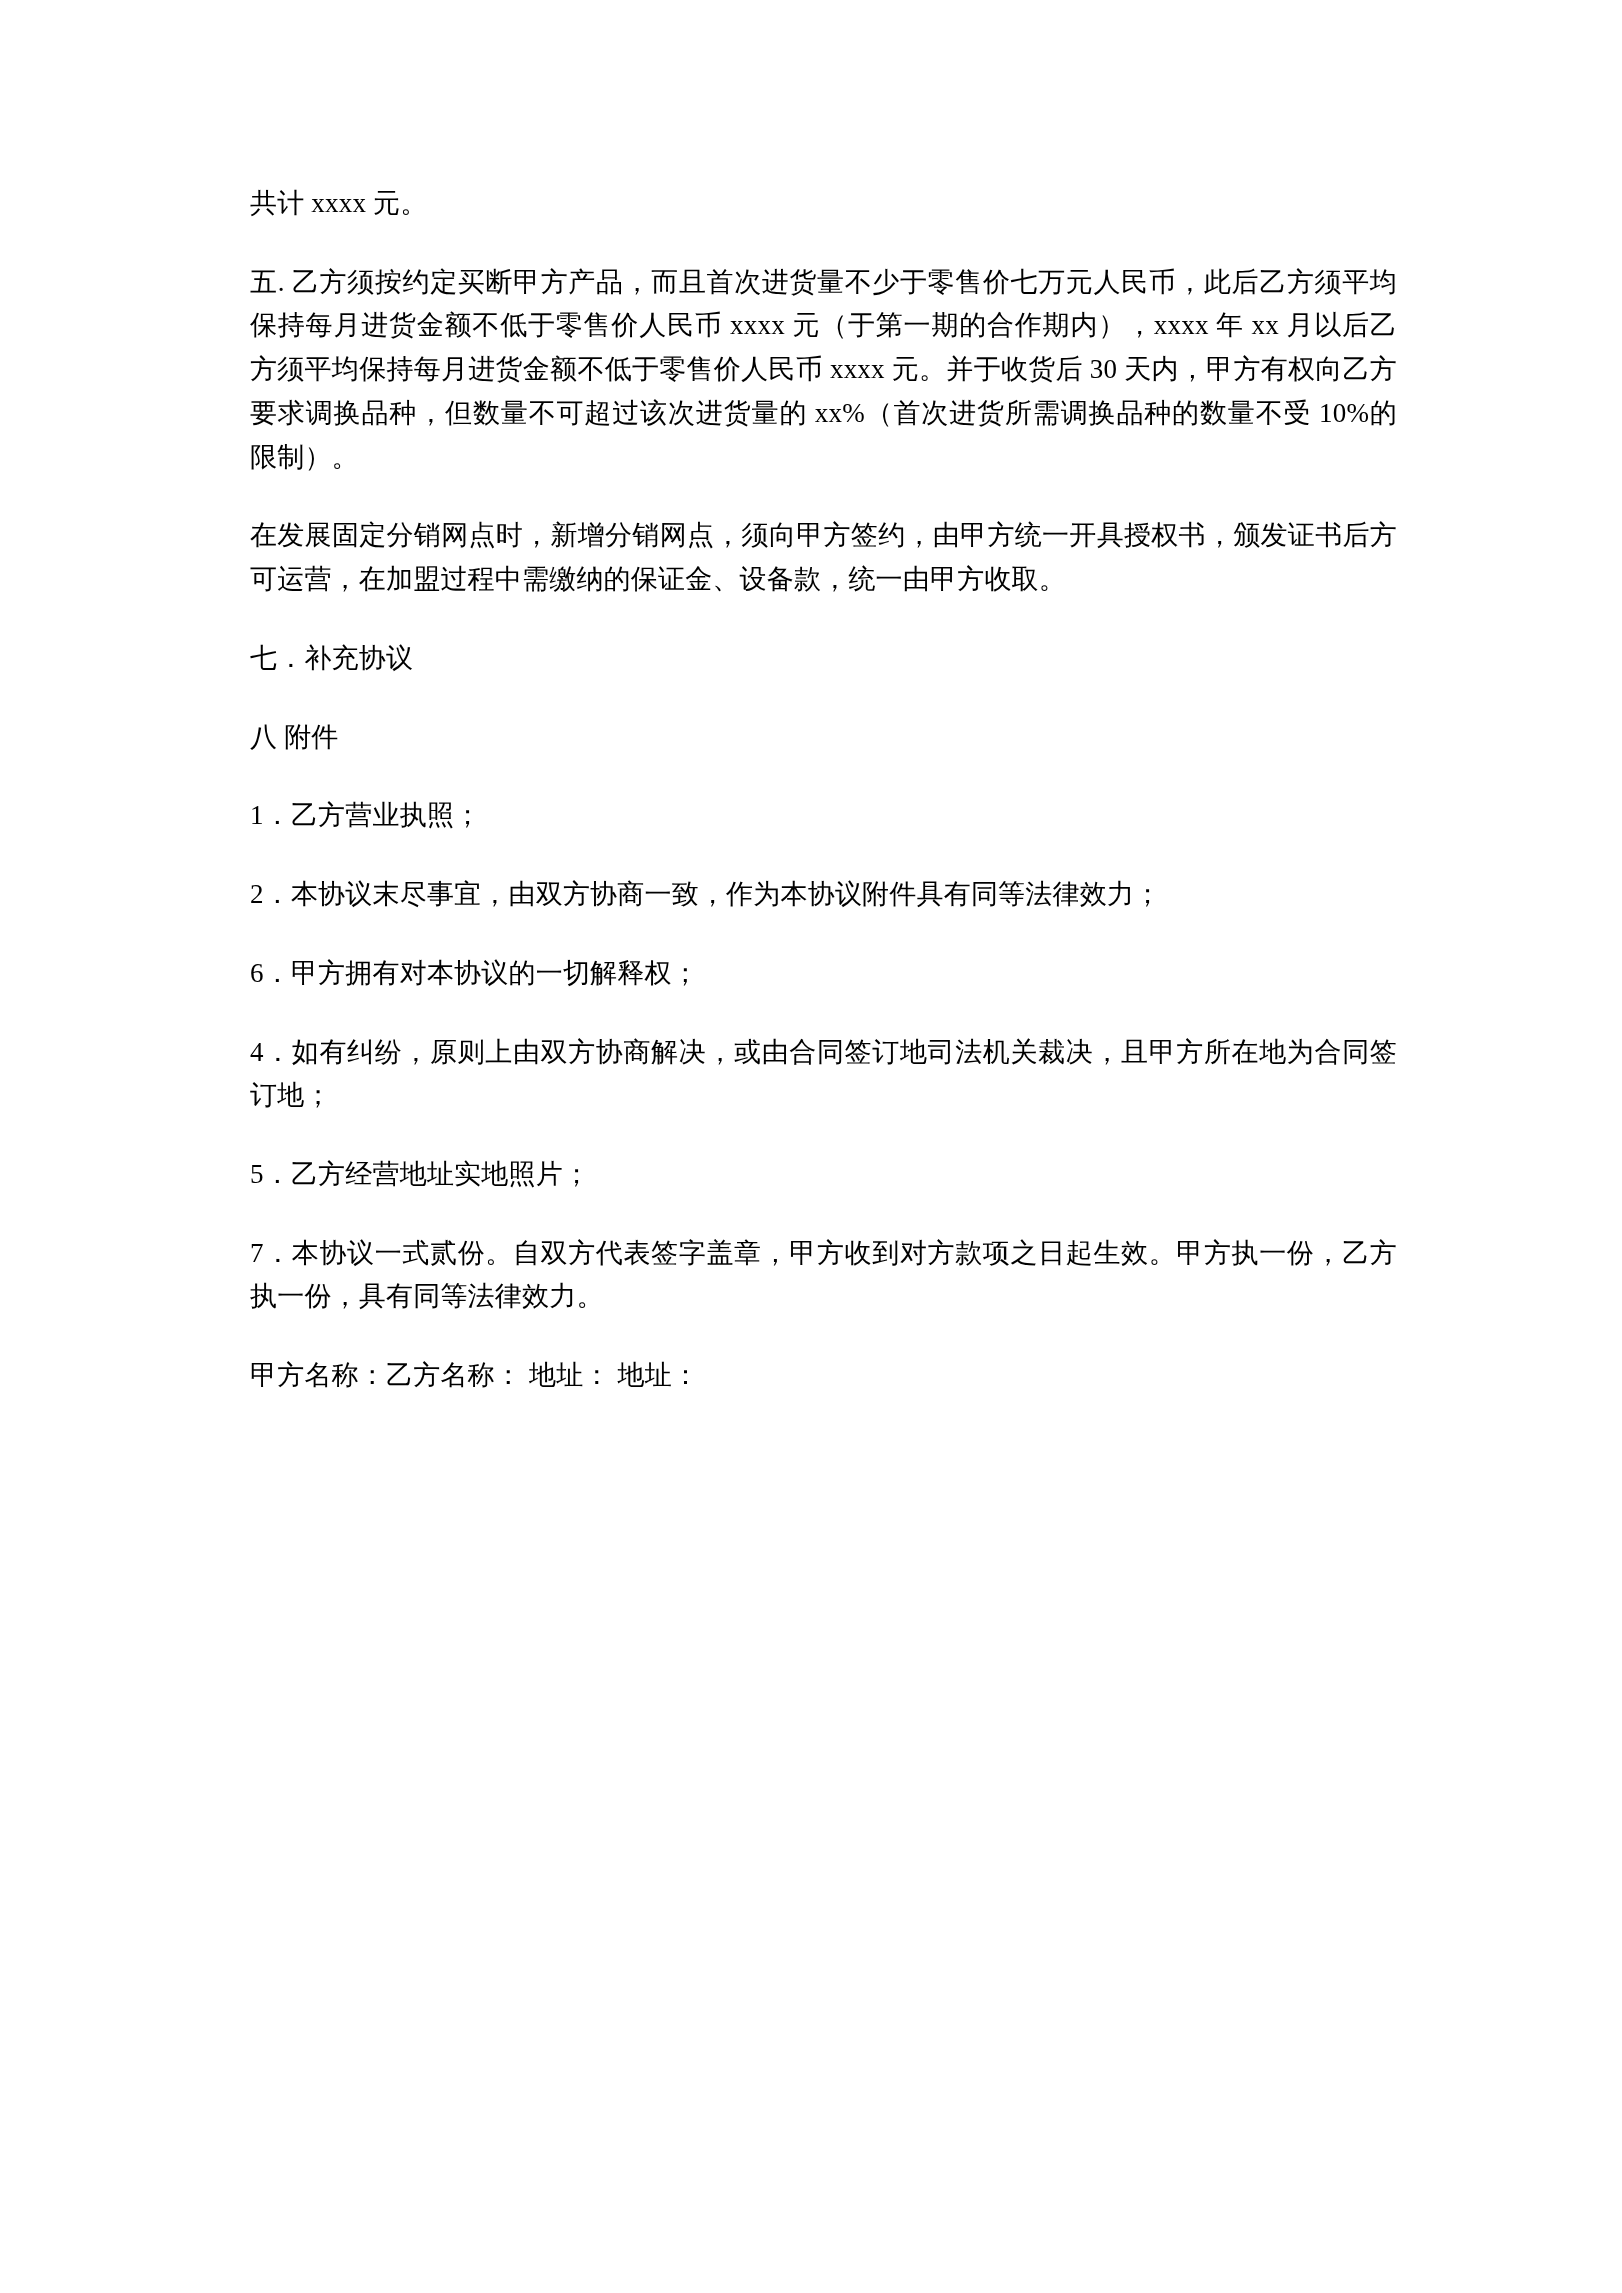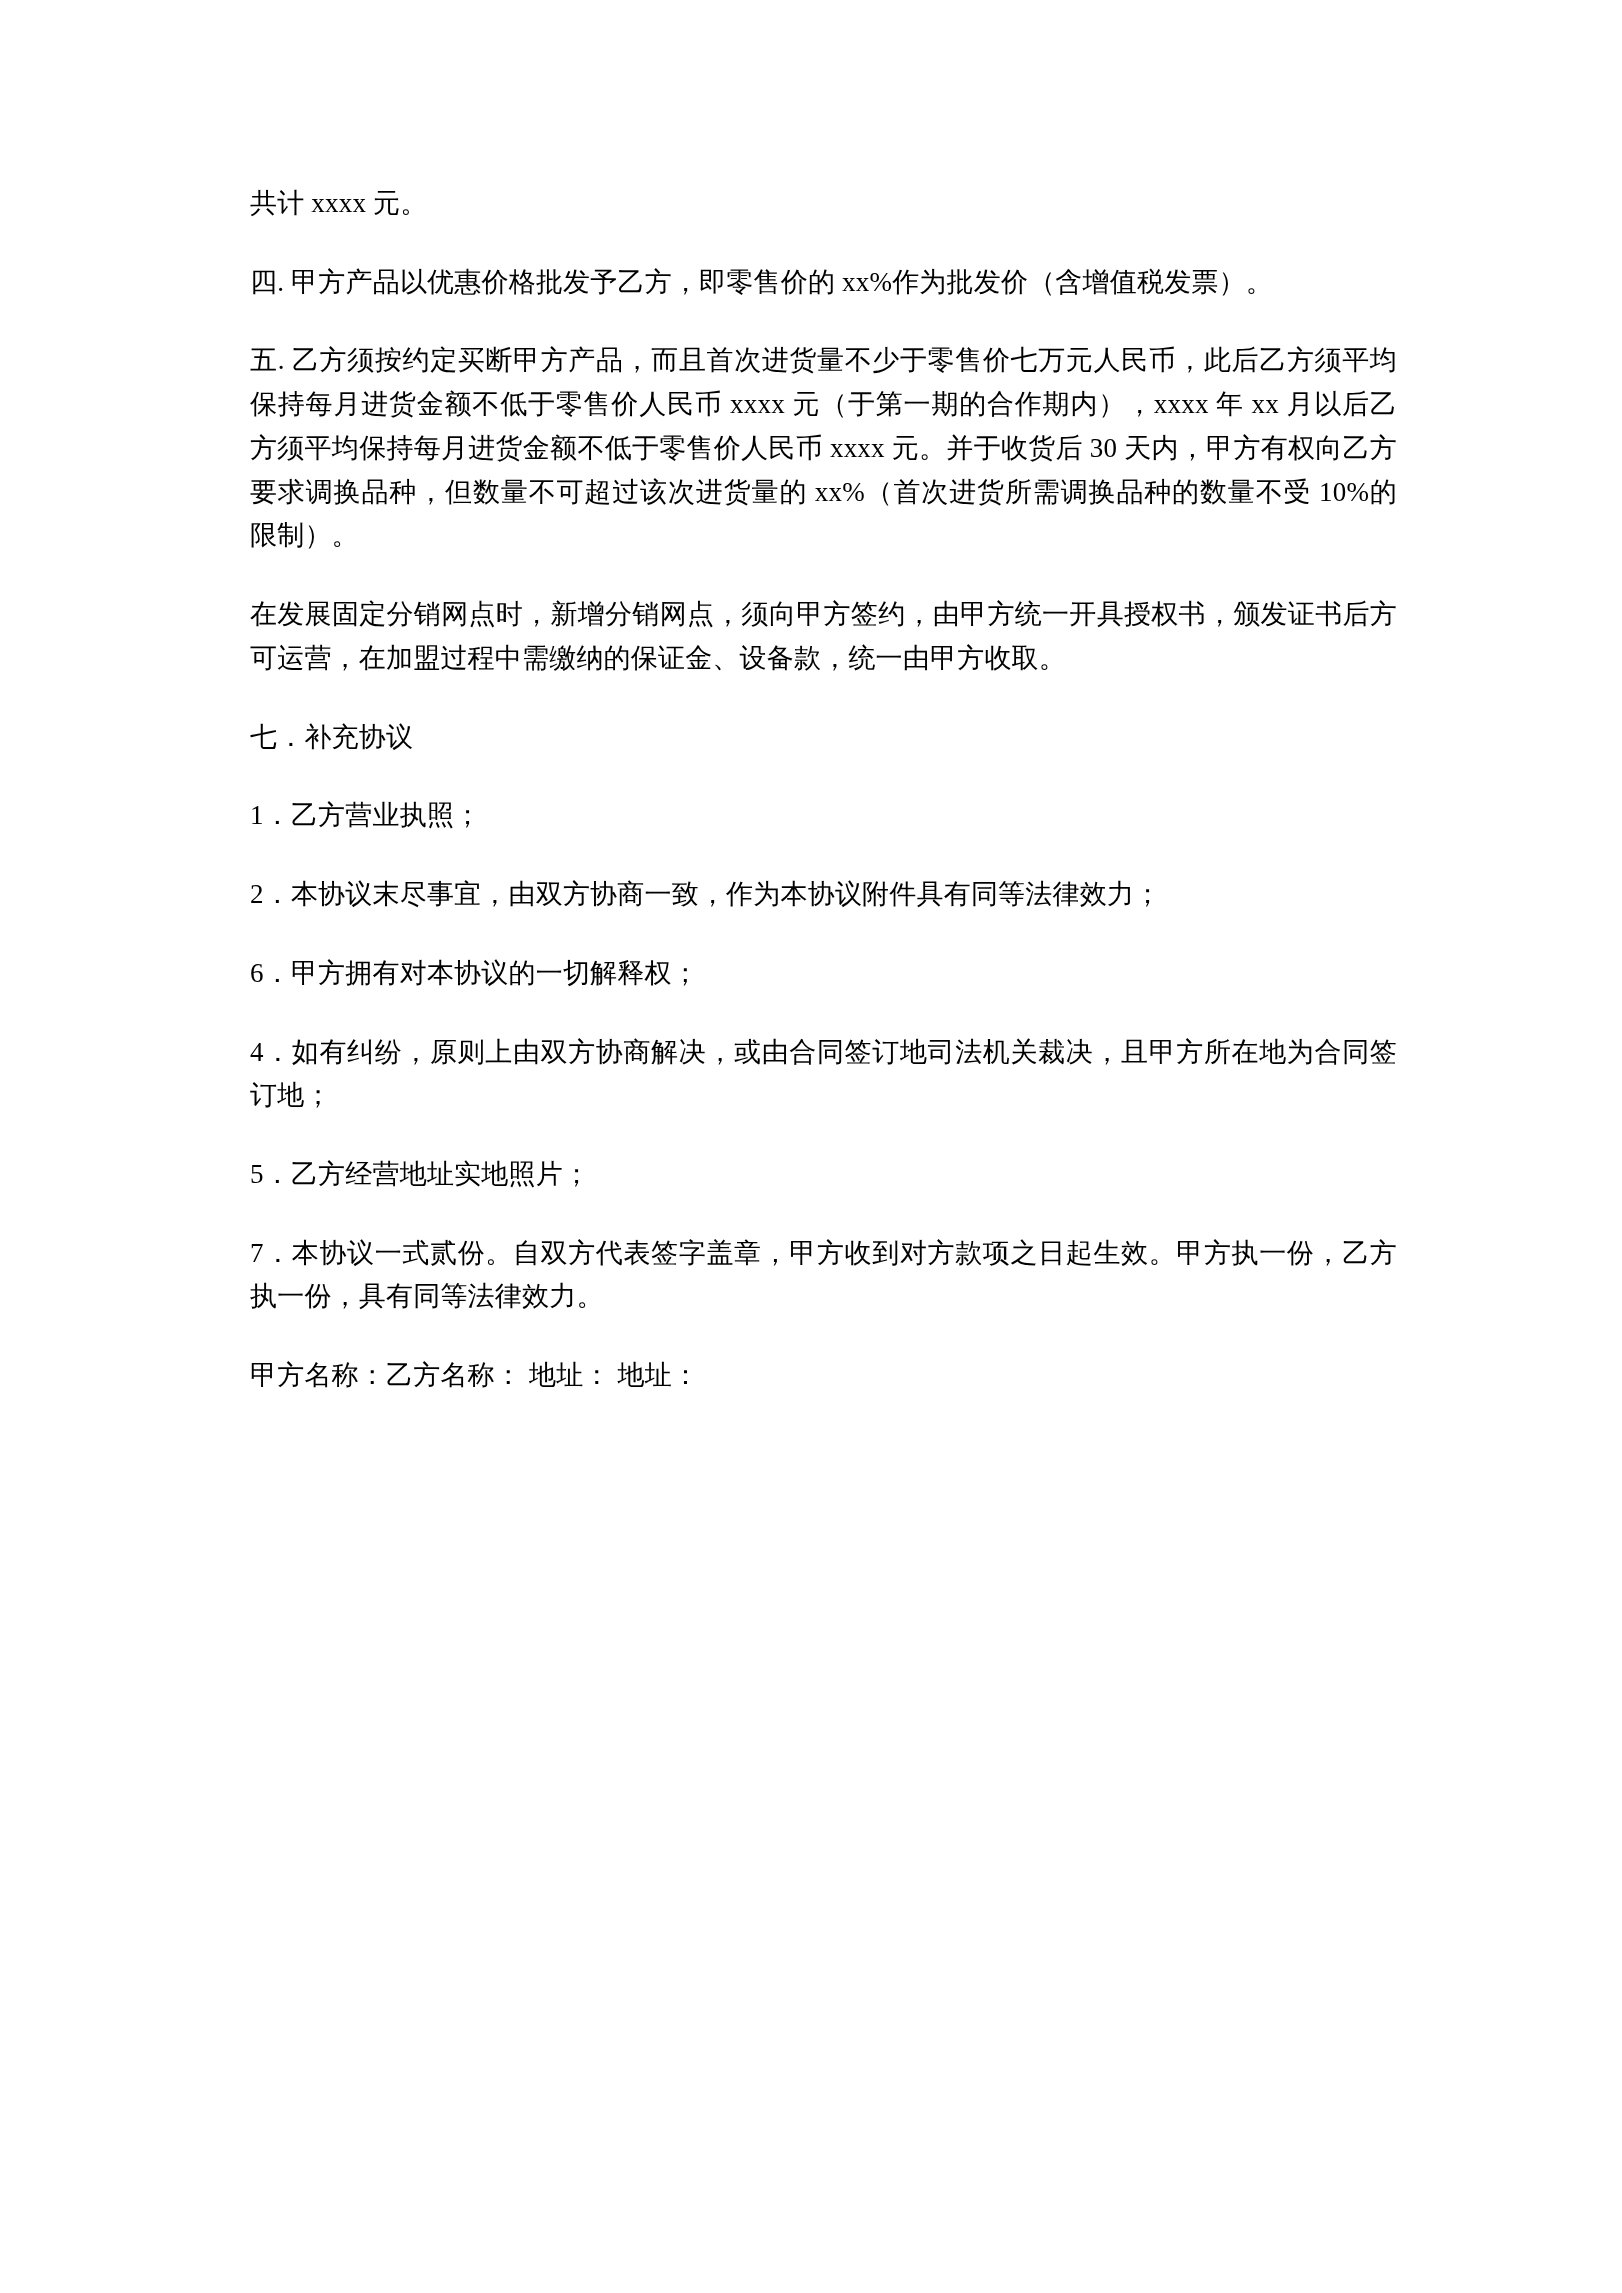--- a/index.html
+++ b/index.html
@@ -32,24 +32,24 @@
   p.para:last-child {
     margin-bottom: 0;
   }
 </style>
 </head>
 <body>
 
 <div class="page">
   <div class="doc-body">
     <p class="para">共计 xxxx 元。</p>
-    <p class="para">四. 甲方产品以优惠价格批发予乙方，即零售价的 xx%作为批发价（含增值税发票）。</p>
     <p class="para">五. 乙方须按约定买断甲方产品，而且首次进货量不少于零售价七万元人民币，此后乙方须平均保持每月进货金额不低于零售价人民币 xxxx 元（于第一期的合作期内），xxxx 年 xx 月以后乙方须平均保持每月进货金额不低于零售价人民币 xxxx 元。并于收货后 30 天内，甲方有权向乙方要求调换品种，但数量不可超过该次进货量的 xx%（首次进货所需调换品种的数量不受 10%的限制）。</p>
     <p class="para">在发展固定分销网点时，新增分销网点，须向甲方签约，由甲方统一开具授权书，颁发证书后方可运营，在加盟过程中需缴纳的保证金、设备款，统一由甲方收取。</p>
     <p class="para">七．补充协议</p>
+    <p class="para">八 附件</p>
     <p class="para">1．乙方营业执照；</p>
     <p class="para">2．本协议末尽事宜，由双方协商一致，作为本协议附件具有同等法律效力；</p>
     <p class="para">6．甲方拥有对本协议的一切解释权；</p>
     <p class="para">4．如有纠纷，原则上由双方协商解决，或由合同签订地司法机关裁决，且甲方所在地为合同签订地；</p>
     <p class="para">5．乙方经营地址实地照片；</p>
     <p class="para">7．本协议一式贰份。自双方代表签字盖章，甲方收到对方款项之日起生效。甲方执一份，乙方执一份，具有同等法律效力。</p>
     <p class="para">甲方名称：乙方名称：  地址：  地址：</p>
   </div>
 </div>
 

